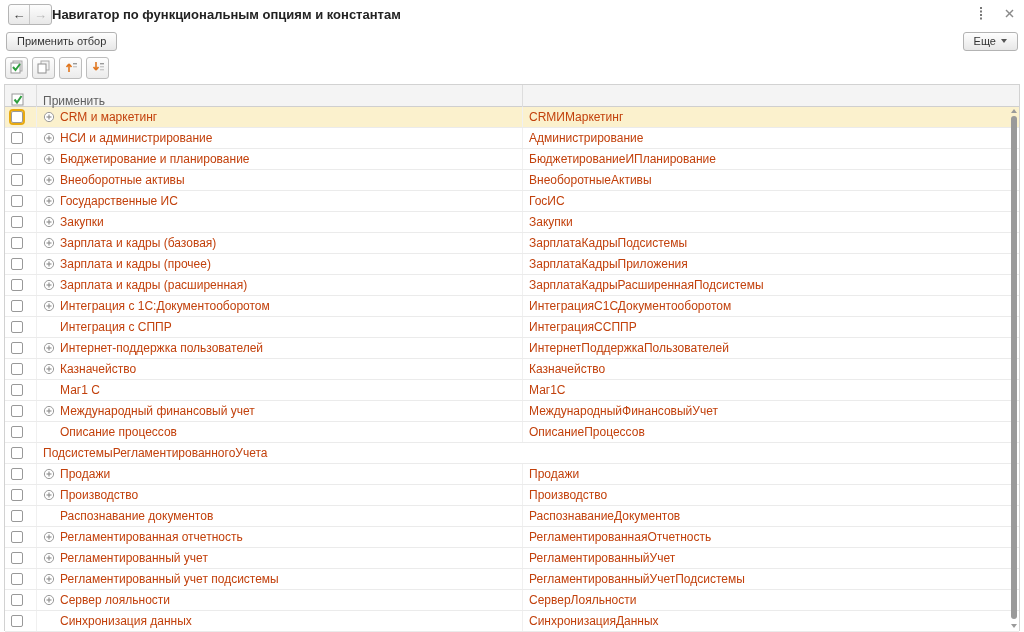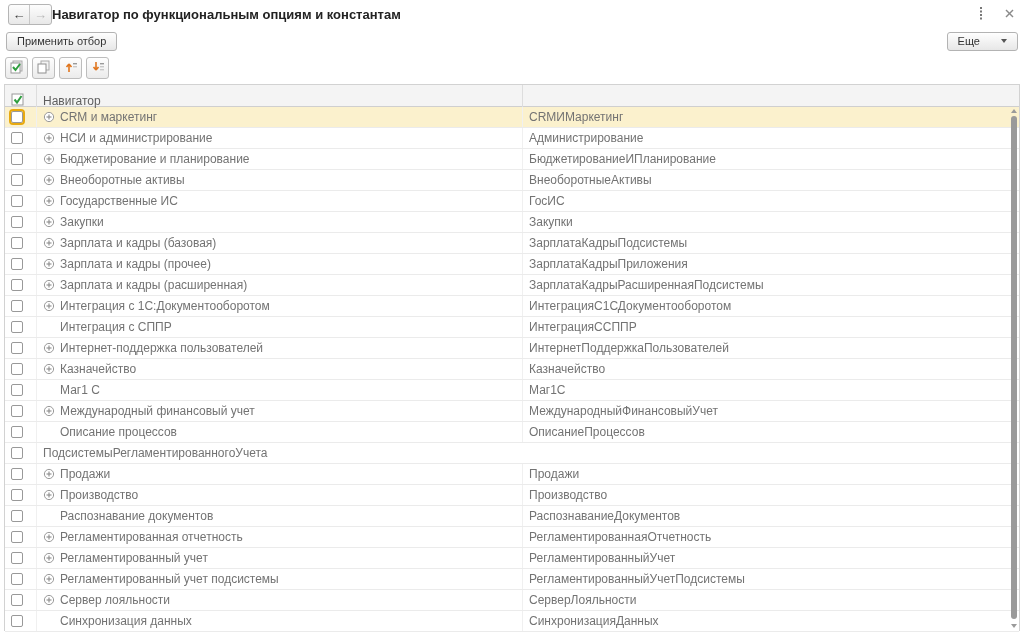--- a/index.html
+++ b/index.html
@@ -15,21 +15,21 @@
   .navbtn.fwd  { color:#b9b9b9; }
   .page-title { font-size:13px; font-weight:bold; color:#222; }
   .winctrl { position:absolute; right:10px; top:6px; display:flex; gap:22px; align-items:center; }
   .winctrl .ico { color:#8a8a8a; cursor:pointer; font-size:11px; line-height:11px; }
   .dots { letter-spacing:0; font-size:10px; color:#777; }
 
   
   .commandbar { height:26px; display:flex; align-items:center; padding:0 6px; justify-content:space-between; }
   .btn { border:1px solid #b3b3b3; border-radius:3px; background:linear-gradient(#fefefe,#e7e7e7);
          padding:2px 10px 3px; font-size:11px; color:#333; cursor:pointer; }
-  .btn-more { display:flex; align-items:center; gap:21px; }
+  .btn-more { display:flex; align-items:center; gap:5px; }
   .caret { width:0; height:0; border-left:3.5px solid transparent; border-right:3.5px solid transparent;
            border-top:4px solid #555; display:inline-block; }
 
   
   .toolbar { height:28px; display:flex; align-items:center; gap:4px; padding:0 5px; }
   .toolbtn { width:23px; height:22px; border:1px solid #bdbdbd; border-radius:3px;
              background:linear-gradient(#fefefe,#ebebeb); display:flex; align-items:center; justify-content:center; cursor:pointer; }
 
   
   .table { position:absolute; left:4px; right:4px; top:84px; bottom:1px;
@@ -43,21 +43,21 @@
                 border-bottom:1px solid #ebebeb; background:#fff; cursor:default; }
   .row .cell { display:flex; align-items:center; padding:0 6px; overflow:hidden;
                white-space:nowrap; border-right:1px solid #f0f0f0; }
   .row .cell:last-child { border-right:none; }
   .row.selected { background:var(--selection-bg,#fbf1cd); }
   .checkbox { width:12px; height:12px; border:1px solid #999; border-radius:2px; background:#fff; }
   .row.selected .checkbox { outline:2px solid var(--focus-ring,#e8a90f); outline-offset:0; }
   .expand { width:12px; height:12px; margin-right:5px; flex:0 0 12px; position:relative; }
   .expand svg { display:block; }
   .expand.hidden svg { visibility:hidden; }
-  .row-name, .row-path { color:#737373; }
+  .row-name, .row-path { color:#c2410c; }
 
   
   .vscroll { position:absolute; top:23px; bottom:1px; right:1px; width:8px; }
   .vscroll .arrow { position:absolute; left:1px; width:0; height:0;
                     border-left:3px solid transparent; border-right:3px solid transparent; }
   .vscroll .up   { top:1px;    border-bottom:4px solid #9a9a9a; }
   .vscroll .down { bottom:1px; border-top:4px solid #9a9a9a; }
   .vscroll .thumb { position:absolute; top:8px; bottom:10px; left:1px; width:6px;
                     background:#9a9a9a; border-radius:3px; }
 </style>
@@ -142,21 +142,21 @@
 <div class="table">
   <div class="thead">
     <div class="hcell">
       <span>
         <svg width="14" height="13" viewBox="0 0 14 13">
           <rect x="1" y="1" width="11" height="11" fill="#fff" stroke="#999"></rect>
           <path d="M3.5 6.5 l2.5 3 L10.5 3" fill="none" stroke="#2f9e3f" stroke-width="2"></path>
         </svg>
       </span>
     </div>
-    <div class="hcell">Навигатор</div>
+    <div class="hcell">Применить</div>
     <div class="hcell">Полный путь</div>
   </div>
   <div class="tbody">
       <div class="row selected">
     <div class="cell">
       <span class="checkbox"></span>
     </div>
     <div class="cell">
       <span class="expand">
         <svg width="12" height="12" viewBox="0 0 12 12">

